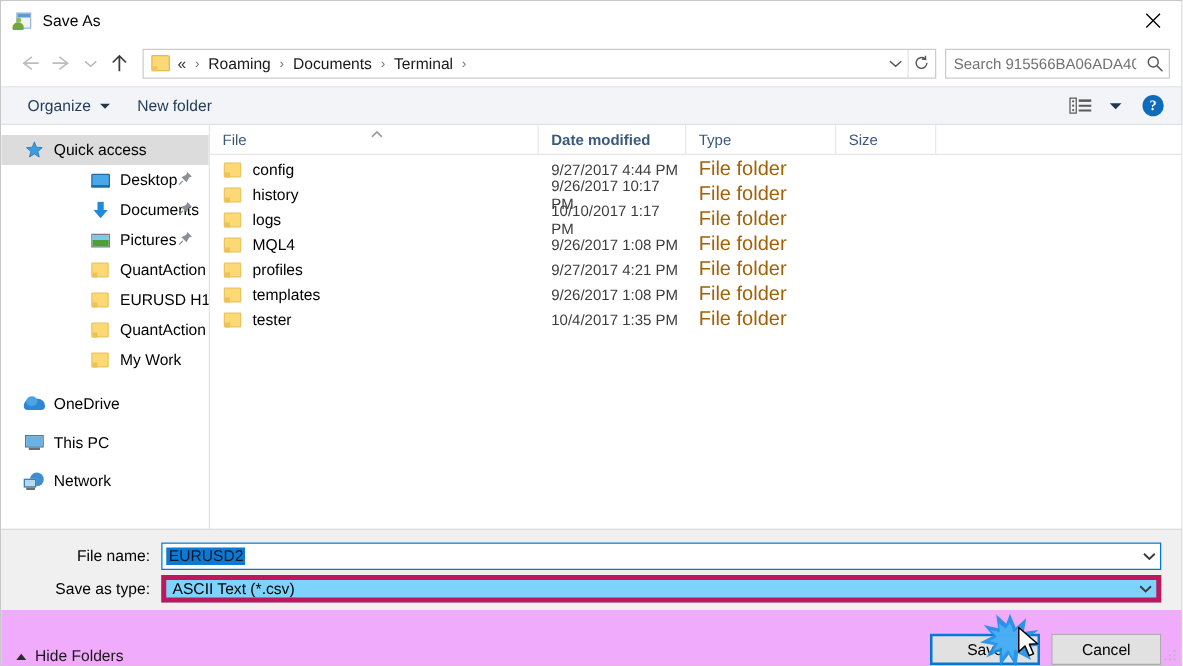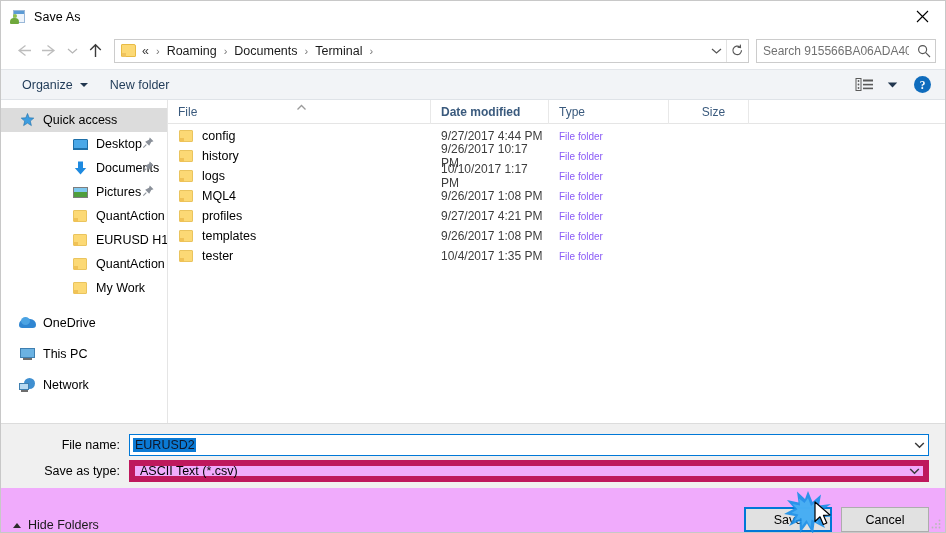--- a/index.html
+++ b/index.html
@@ -339,21 +339,21 @@
     height: 24px;
     line-height: 24px;
     border-right: 1px solid #e8e8e8;
     white-space: nowrap;
     overflow: hidden;
     flex: 0 0 auto;
   }
   .col.c-name { width: 263px; }
   .col.c-date { width: 118px; font-weight: bold; }
   .col.c-type { width: 120px; }
-  .col.c-size { width: 80px; text-align: center; }
+  .col.c-size { width: 80px; }
 
   .rows { flex: 1 1 auto; overflow: hidden; padding-top: 2px;}
   .row {
     height: 20px;
     display: flex;
     align-items: center;
     font-size: 12.5px;
     color: #000;
   }
   .cell-name {
@@ -369,21 +369,21 @@
   .row-folder .fb {
     position: absolute; left: 1px; top: 1px;
     width: 14px; height: 12px;
     background: #fcd975; border: 1px solid #eac45e; border-radius: 1px;
   }
   .row-folder .ft {
     position: absolute; left: 2px; top: 9px; width: 4px; height: 4px;
     background: #f0c256;
   }
   .cell-date { width: 118px; flex: 0 0 118px; padding-left: 10px; color: #3d3d3d; font-size: 12px;}
-  .cell-type { width: 120px; flex: 0 0 120px; padding-left: 10px; color: #8b5cf6; font-size: 10px;}
+  .cell-type { width: 120px; flex: 0 0 120px; padding-left: 10px; color: #a16207; font-size: 16px;}
   .cell-size { width: 80px; flex: 0 0 80px; padding-left: 10px; }
 
   
   .formarea {
     flex: 0 0 65px;
     background: #f0f0f0;
     border-top: 1px solid #dcdcdc;
     padding: 10px 16px 0 16px;
   }
   .formrow {
@@ -406,22 +406,22 @@
     display: flex;
     align-items: center;
     position: relative;
     min-width: 0;
   }
   .field.filename {
     background: #ffffff;
     border: 1px solid #0078d7;
   }
   .field.savetype {
-    background: #f0abfc;
-    border: 6px solid #be185d;
+    background: #7dd3fc;
+    border: 4px solid #be185d;
     gap: 16px;
   }
   .field-text {
     padding-left: 3px;
     font-size: 12.5px;
     flex: 1 1 auto;
     overflow: hidden;
     white-space: nowrap;
   }
   .sel-text {

